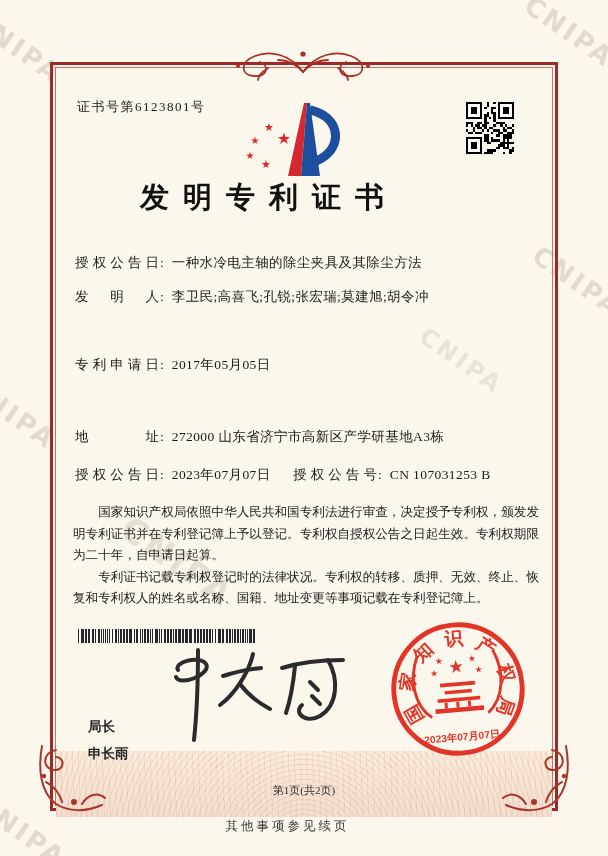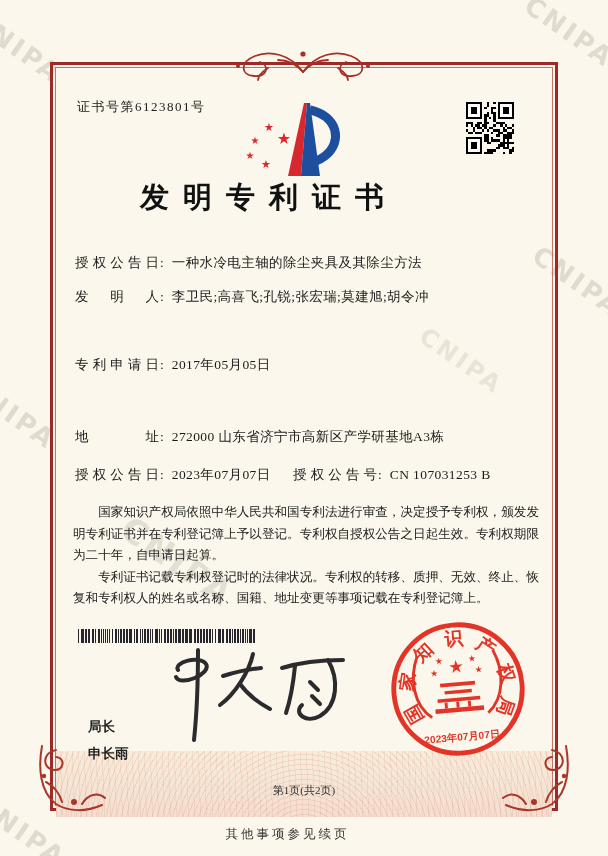--- a/index.html
+++ b/index.html
@@ -34,21 +34,21 @@
   }
   .paras p{margin:0;text-indent:2em;}
   .band{
     position:absolute;left:56px;top:751px;width:496px;height:66px;z-index:1;
     background:
       repeating-radial-gradient(circle at 50% 150%, rgba(206,110,82,.16) 0 1px, transparent 1px 5px),
       repeating-linear-gradient(88deg, rgba(206,110,82,.12) 0 1px, transparent 1px 6px),
       linear-gradient(#f8ecdb,#f3decf);
   }
   .page-num{position:absolute;left:0;top:32px;width:100%;text-align:center;font-size:11px;color:#2e2e2e;z-index:2;}
-  .cont-note{position:absolute;left:0;top:818px;width:575px;text-align:center;font-size:12.5px;letter-spacing:3px;color:#333;margin-top:8px;}
+  .cont-note{position:absolute;left:0;top:818px;width:575px;text-align:center;font-size:12.5px;letter-spacing:3px;color:#333;}
   .bureau{position:absolute;left:88px;top:675px;font-family:"Liberation Sans","DejaVu Sans",sans-serif;
     font-size:13.5px;font-weight:700;line-height:27px;color:#222;z-index:2;margin-top:38px;}
   .abs{position:absolute;}
   svg{display:block;}
 </style>
 </head>
 <body>
 
 <div class="page">
 

